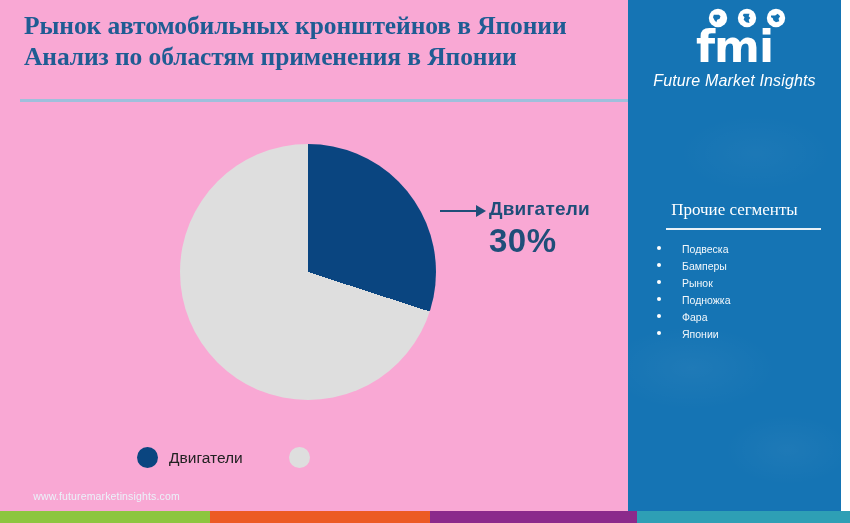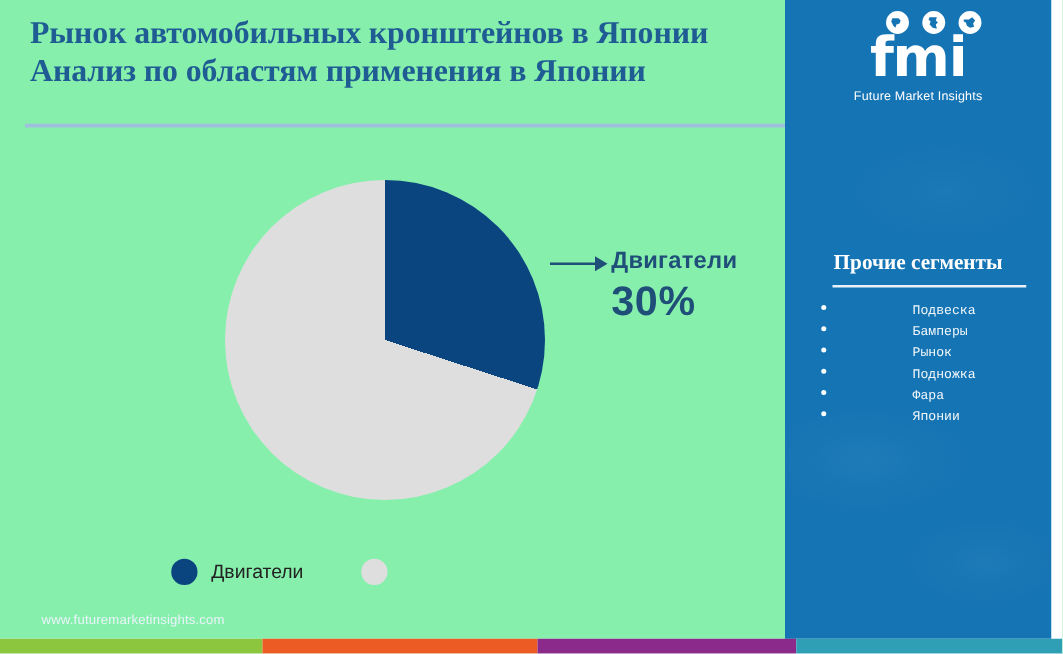--- a/index.html
+++ b/index.html
@@ -5,21 +5,21 @@
   html,body{margin:0;padding:0;}
   body{
     width:850px;height:523px;overflow:hidden;
     background:#ffffff;
     font-family:"Liberation Sans",sans-serif;
     position:relative;
   }
   #page{position:relative;width:850px;height:523px;overflow:hidden;background:#fff;}
 
   
-  #main-area{position:absolute;left:0;top:0;width:637px;height:511px;background:#86efac;}
+  #main-area{position:absolute;left:0;top:0;width:637px;height:511px;background:#f9a8d4;}
 
   #title-block{position:absolute;left:24px;top:10px;width:612px;}
   .title-line{
     font-family:"Liberation Serif",serif;
     font-weight:bold;
     font-size:25.5px;
     line-height:31px;
     color:#1F5C93;
     letter-spacing:-0.1px;
     white-space:nowrap;
@@ -80,41 +80,41 @@
   
   #logo-block{position:absolute;left:0;top:8px;width:213px;text-align:center;z-index:2;}
   #logo-icons{display:flex;justify-content:center;gap:9px;margin-left:24px;margin-bottom:-4px;}
   .globe-ic{width:20px;height:20px;}
   #logo-fmi{
     font-family:"DejaVu Sans",sans-serif;
     font-weight:bold;font-size:44px;line-height:46px;color:#ffffff;
     letter-spacing:-1px;
   }
   #logo-tag{
-    font-size:10px;color:#ffffff;letter-spacing:0.15px;margin-top:2px;
+    font-size:16px;color:#ffffff;letter-spacing:0.15px;margin-top:2px;font-style:italic;
   }
 
   
   #seg-title{
     position:absolute;left:0;top:200px;width:213px;text-align:center;
-    font-family:"Liberation Serif",serif;font-weight:bold;
+    font-family:"Liberation Serif",serif;font-weight:normal;
     font-size:17px;color:#ffffff;z-index:2;
   }
   #seg-underline{
     position:absolute;left:666px;top:228px;width:155px;height:2px;background:#E8F1F8;z-index:2;
   }
   #seg-list{position:absolute;left:657px;top:243px;width:190px;z-index:2;}
   .seg-row{display:flex;align-items:baseline;margin-bottom:5px;}
   .seg-bullet{
     width:4px;height:4px;border-radius:50%;background:#ffffff;
     flex:0 0 auto;margin-right:21px;position:relative;top:-3px;
   }
   .seg-text{
-    font-family:Liberation Mono, monospace;
-    font-size:10.5px;color:#F2F7FB;white-space:nowrap;margin-left:48px;
+    font-family:Liberation Sans, sans-serif;
+    font-size:10.5px;color:#F2F7FB;white-space:nowrap;
   }
 
   #site-url{
     position:absolute;left:0;top:490px;width:213px;text-align:center;
     font-size:10.5px;color:#EAF3FA;letter-spacing:0.15px;z-index:2;
   }
 
   
   #bottom-bar{position:absolute;left:0;top:511px;width:850px;height:12px;display:flex;}
   .bar-seg{height:12px;}

